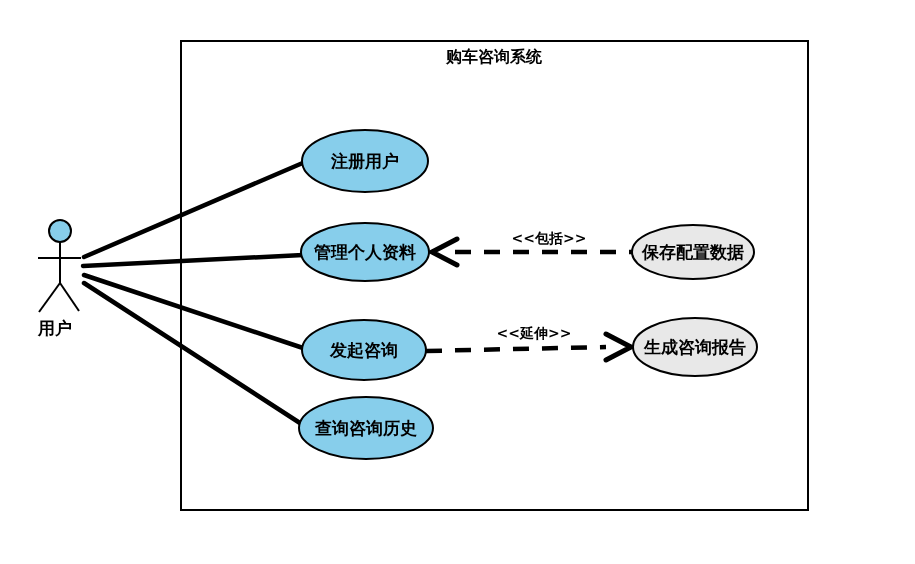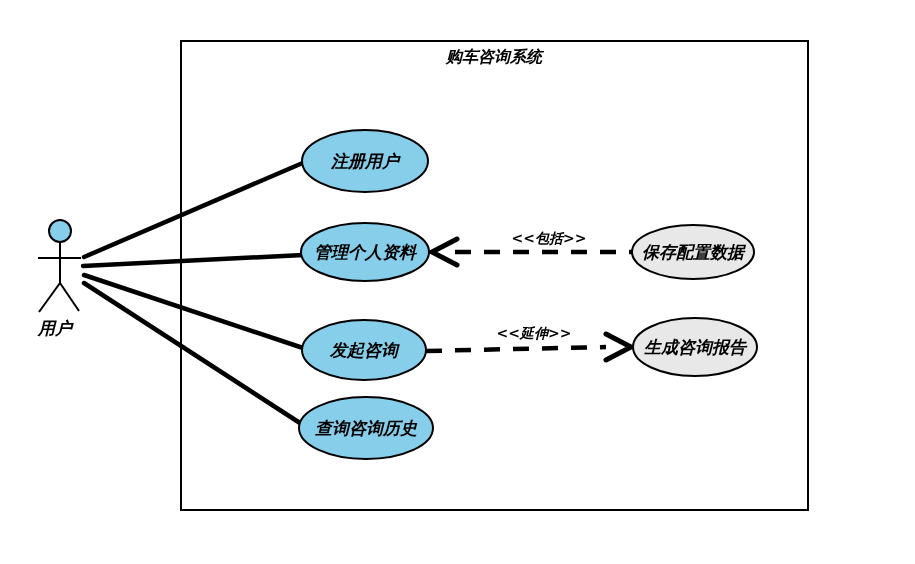--- a/index.html
+++ b/index.html
@@ -6,21 +6,20 @@
     margin: 0;
     padding: 0;
     background: #ffffff;
   }
   .canvas {
     position: relative;
     width: 915px;
     height: 564px;
     background: #ffffff;
     font-family: "DejaVu Sans", "Liberation Sans", sans-serif;
-    font-style: italic;
   }
   svg { display: block; }
   .boundary {
     fill: #ffffff;
     stroke: #000000;
     stroke-width: 2;
   }
   .node {
     stroke: #000000;
     stroke-width: 2;

